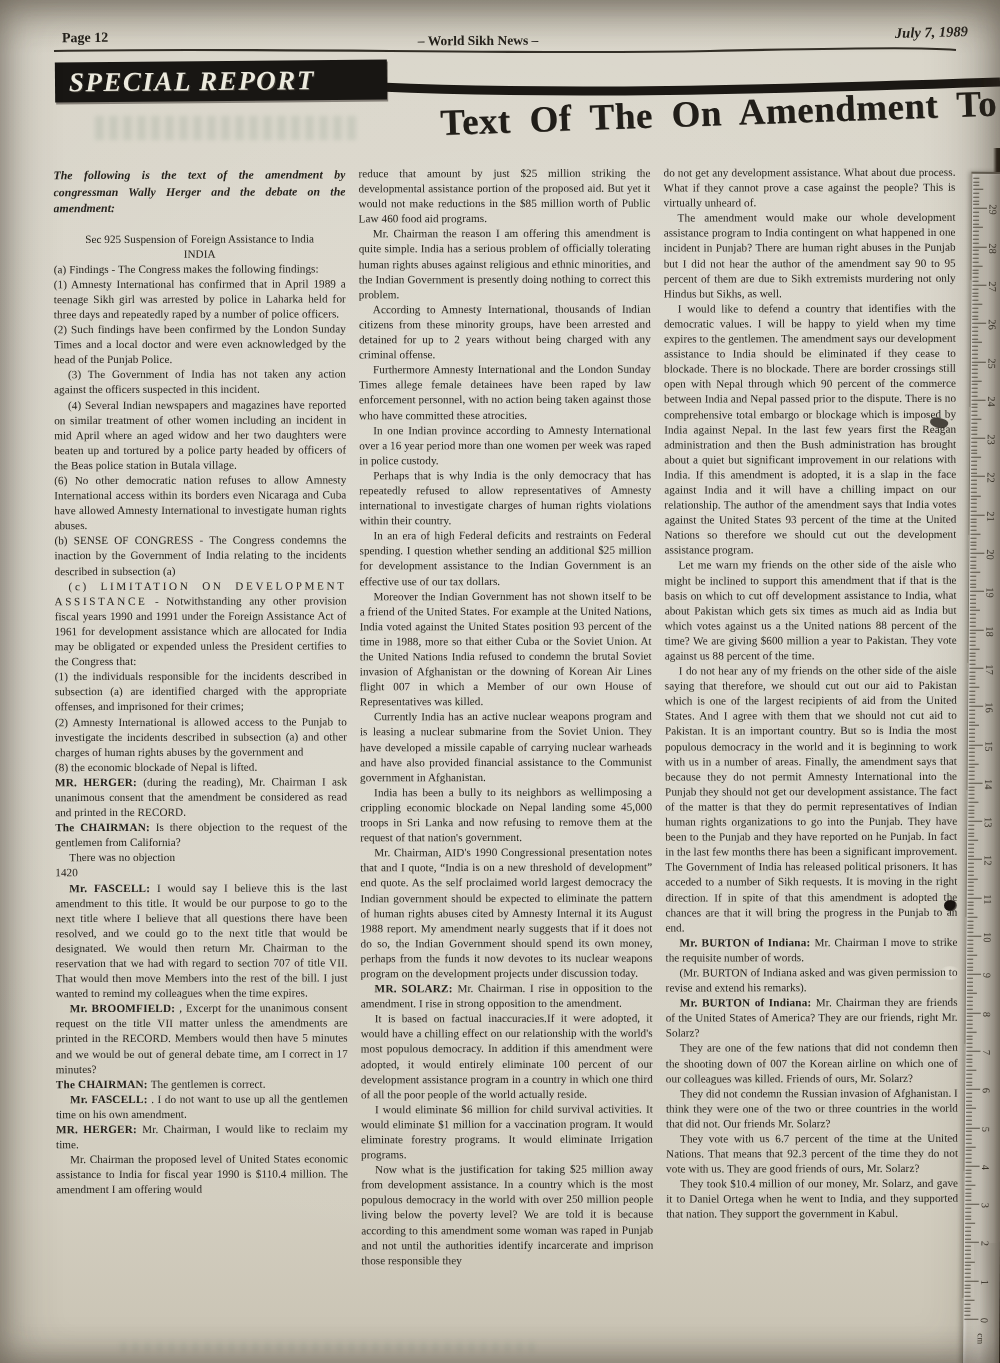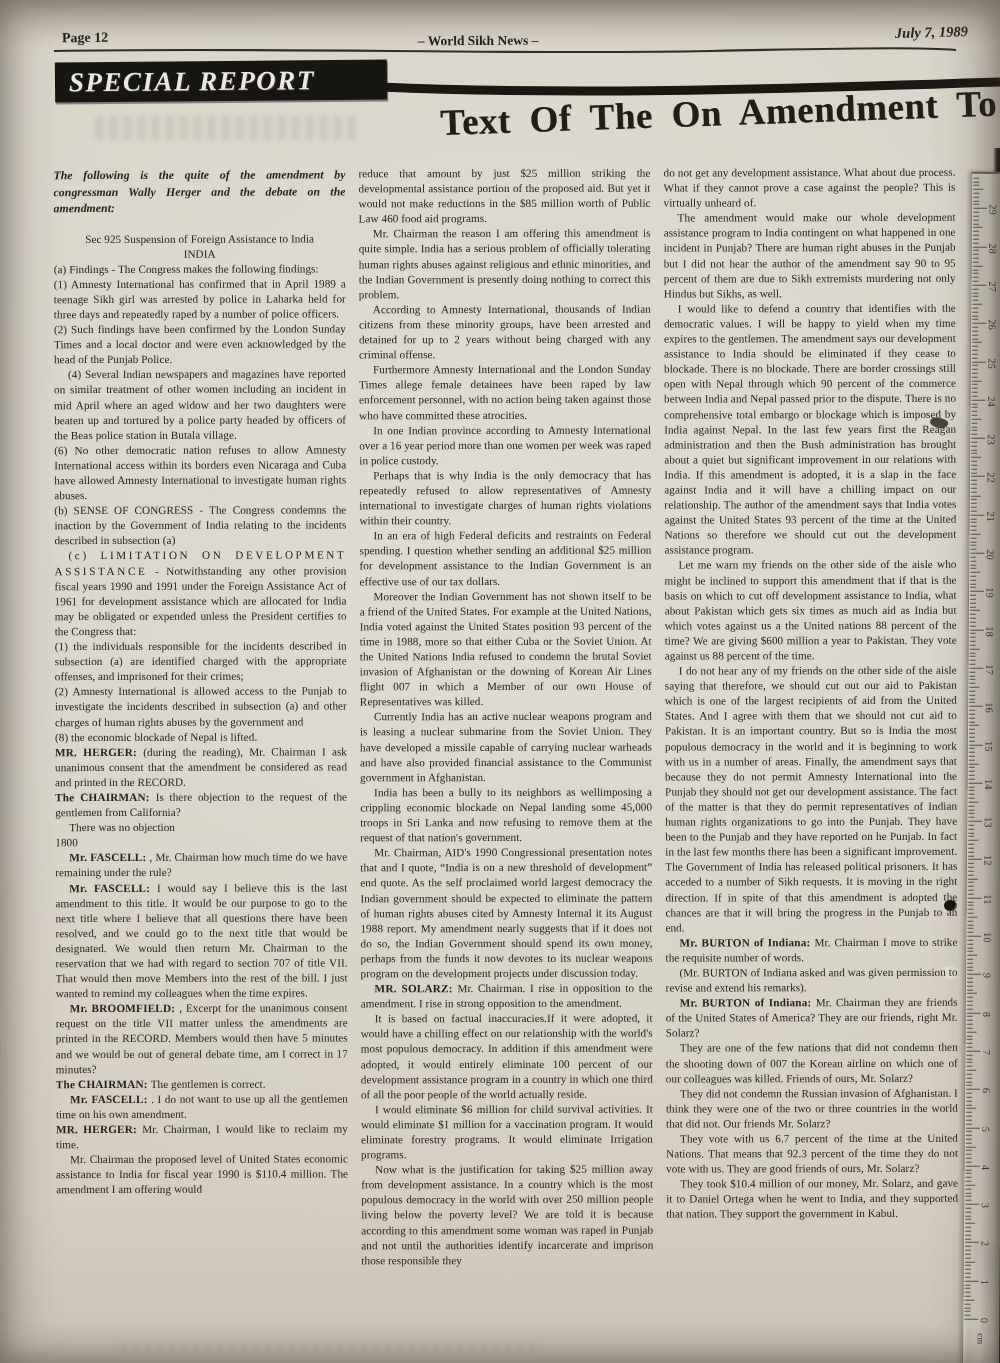--- a/index.html
+++ b/index.html
@@ -86,38 +86,38 @@
 <div class="headline">Text Of The On Amendment To</div>
 
 <div class="ghost ghost1"></div>
 <div class="ghost ghost2"></div>
 <div class="spot-smudge"></div>
 <div class="spot-dot"></div>
 <div class="spot-glare"></div>
 
 <div class="columns">
   <div class="col">
-      <p class="para intro">The following is the quite of the amendment by congressman Wally Herger and the debate on the amendment:</p>
+      <p class="para intro">The following is the text of the amendment by congressman Wally Herger and the debate on the amendment:</p>
       <p class="para ctr">Sec 925 Suspension of Foreign Assistance to India</p>
       <p class="para ctr">INDIA</p>
       <p class="para">(a) Findings - The Congress makes the following findings:</p>
       <p class="para">(1) Amnesty International has confirmed that in April 1989 a teenage Sikh girl was arrested by police in Laharka held for three days and repeatedly raped by a number of police officers.</p>
       <p class="para">(2) Such findings have been confirmed by the London Sunday Times and a local doctor and were even acknowledged by the head of the Punjab Police.</p>
+      <p class="para ind">(3) The Government of India has not taken any action against the officers suspected in this incident.</p>
       <p class="para ind">(4) Several Indian newspapers and magazines have reported on similar treatment of other women including an incident in mid April where an aged widow and her two daughters were beaten up and tortured by a police party headed by officers of the Beas police station in Butala village.</p>
       <p class="para">(6) No other democratic nation refuses to allow Amnesty International access within its borders even Nicaraga and Cuba have allowed Amnesty International to investigate human rights abuses.</p>
       <p class="para">(b) SENSE OF CONGRESS - The Congress condemns the inaction by the Government of India relating to the incidents described in subsection (a)</p>
       <p class="para ind"><span class="spread">(c) LIMITATION ON DEVELOPMENT ASSISTANCE</span> - Notwithstanding any other provision fiscal years 1990 and 1991 under the Foreign Assistance Act of 1961 for development assistance which are allocated for India may be obligated or expended unless the President certifies to the Congress that:</p>
       <p class="para">(1) the individuals responsible for the incidents described in subsection (a) are identified charged with the appropriate offenses, and imprisoned for their crimes;</p>
       <p class="para">(2) Amnesty International is allowed access to the Punjab to investigate the incidents described in subsection (a) and other charges of human rights abuses by the government and</p>
       <p class="para">(8) the economic blockade of Nepal is lifted.</p>
       <p class="para"><b>MR. HERGER: </b>(during the reading), Mr. Chairman I ask unanimous consent that the amendment be considered as read and printed in the RECORD.</p>
       <p class="para"><b>The CHAIRMAN: </b>Is there objection to the request of the gentlemen from California?</p>
       <p class="para ind">There was no objection</p>
-      <p class="para">1800</p>
-      <p class="para ind"><b>Mr. FASCELL: </b>, Mr. Chairman how much time do we have remaining under the rule?</p>
+      <p class="para">1420</p>
       <p class="para ind"><b>Mr. FASCELL: </b>I would say I believe this is the last amendment to this title. It would be our purpose to go to the next title where I believe that all questions there have been resolved, and we could go to the next title that would be designated. We would then return Mr. Chairman to the reservation that we had with regard to section 707 of title VII. That would then move Members into the rest of the bill. I just wanted to remind my colleagues when the time expires.</p>
       <p class="para ind"><b>Mr. BROOMFIELD: </b>, Excerpt for the unanimous consent request on the title VII matter unless the amendments are printed in the RECORD. Members would then have 5 minutes and we would be out of general debate time, am I correct in 17 minutes?</p>
       <p class="para"><b>The CHAIRMAN: </b>The gentlemen is correct.</p>
       <p class="para ind"><b>Mr. FASCELL: </b>. I do not want to use up all the gentlemen time on his own amendment.</p>
       <p class="para"><b>MR. HERGER: </b>Mr. Chairman, I would like to reclaim my time.</p>
       <p class="para ind">Mr. Chairman the proposed level of United States economic assistance to India for fiscal year 1990 is $110.4 million. The amendment I am offering would</p>
     </div>
   <div class="col">
       <p class="para">reduce that amount by just $25 million striking the developmental assistance portion of the proposed aid. But yet it would not make reductions in the $85 million worth of Public Law 460 food aid programs.</p>
       <p class="para ind">Mr. Chairman the reason I am offering this amendment is quite simple. India has a serious problem of officially tolerating human rights abuses against religious and ethnic minorities, and the Indian Government is presently doing nothing to correct this problem.</p>

